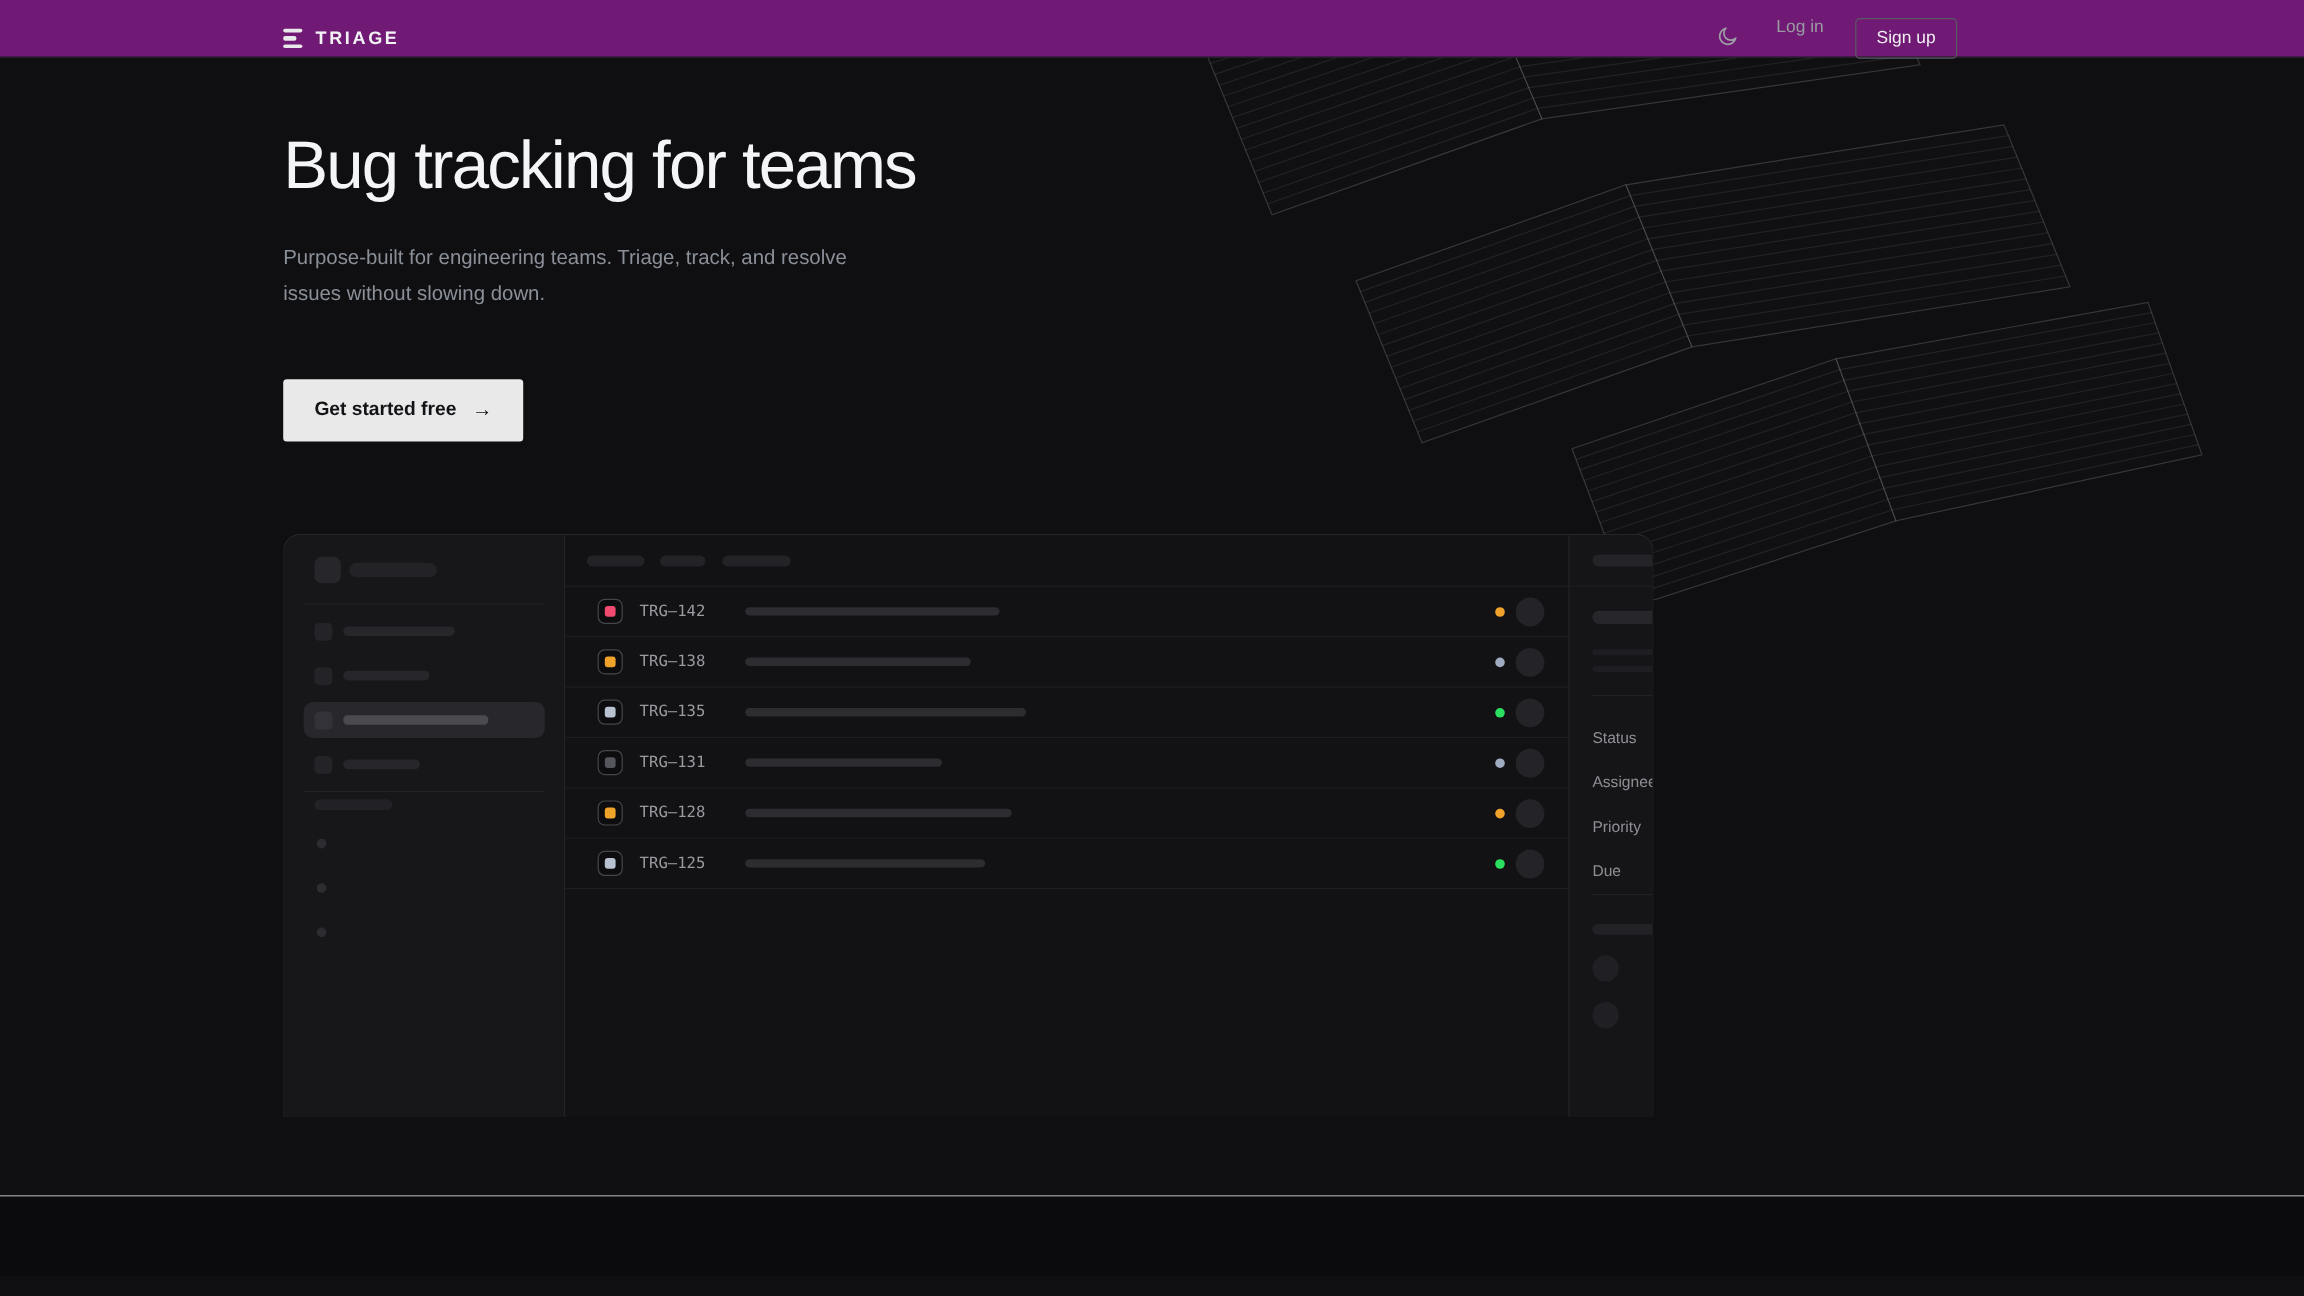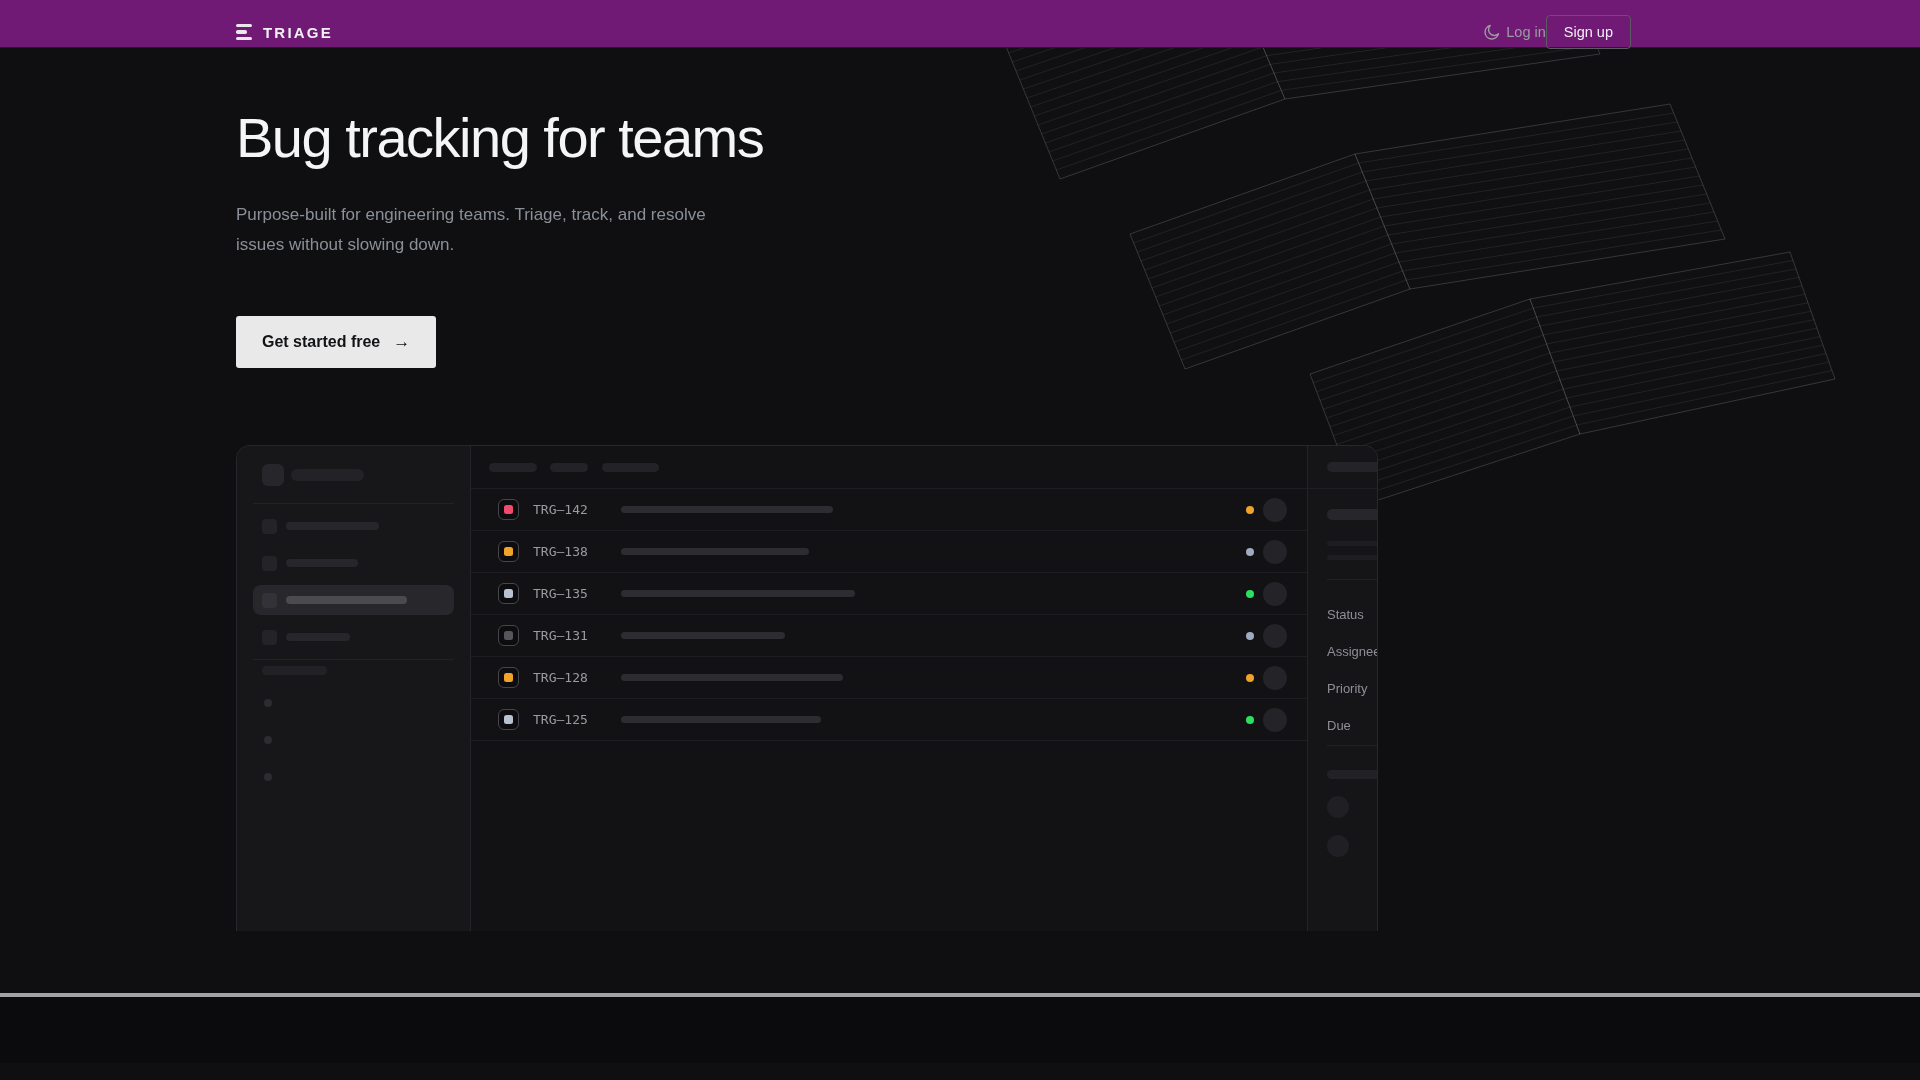--- a/index.html
+++ b/index.html
@@ -8,29 +8,29 @@
   .container { width:1395px; margin-left:236px; position:relative; }
 
   
   .nav { height:48px; border-bottom:1px solid #1f1f24; position:relative; z-index:5; background:#701a75; }
   .nav .container { height:64px; display:flex; align-items:center; }
   .brand { display:flex; align-items:center; gap:10px; }
   .logo-mark { width:17px; height:16px; display:flex; flex-direction:column; justify-content:space-between; }
   .logo-mark i { display:block; height:3.4px; border-radius:1.7px; background:#e9e9ec; }
   .logo-mark i:nth-child(1){ width:16px; } .logo-mark i:nth-child(2){ width:11px; } .logo-mark i:nth-child(3){ width:16px; }
   .brand-name { font-size:15px; font-weight:700; letter-spacing:2.2px; color:#f2f2f4; }
-  .nav-right { margin-left:auto; display:flex; align-items:center; }
+  .nav-right { margin-left:auto; display:flex; align-items:flex-start; gap:26px; }
   .icon-btn { width:30px; height:30px; display:flex; align-items:center; justify-content:center;
               background:none; border:none; cursor:pointer; }
   .login { font-size:14.5px; color:#9b9ba3; background:none; border:none; cursor:pointer; font-family:inherit; }
   .signup { font-size:14.5px; color:#f0f0f2; background:transparent; border:1px solid #5a5a61; border-radius:4px;
             padding:8px 17px; cursor:pointer; font-family:inherit; }
 
   
-  .hero { position:relative; height:949px; border-bottom:4px solid #a3a3a3; overflow:hidden; background:#0f0f11; }
+  .hero { position:relative; height:949px; border-bottom:1px solid #a3a3a3; overflow:hidden; background:#0f0f11; }
   .deco-svg { position:absolute; left:980px; top:0; width:860px; height:452px; pointer-events:none; }
   .hero-inner { position:relative; z-index:2; }
   h1 { margin-top:58px; font-size:56px; line-height:64px; font-weight:500; letter-spacing:-1.5px; color:#f4f5f6; }
   .subhead { margin-top:30px; max-width:485px; font-size:17px; line-height:30px; color:#8a8f98; }
   .cta { margin-top:56px; height:52px; padding:0 26px; display:inline-flex; align-items:center; gap:13px;
          background:#e9e9e9; color:#121316; border:none; border-radius:3px; cursor:pointer;
          font-family:inherit; font-size:16px; font-weight:700; }
   .cta .arrow { font-size:17px; font-weight:400; }
 
   

